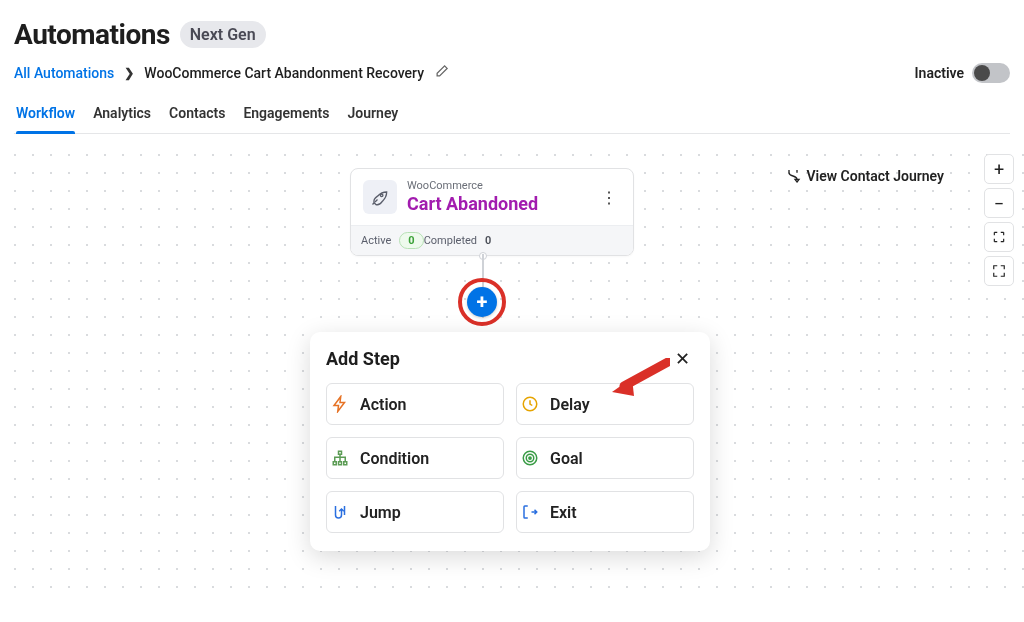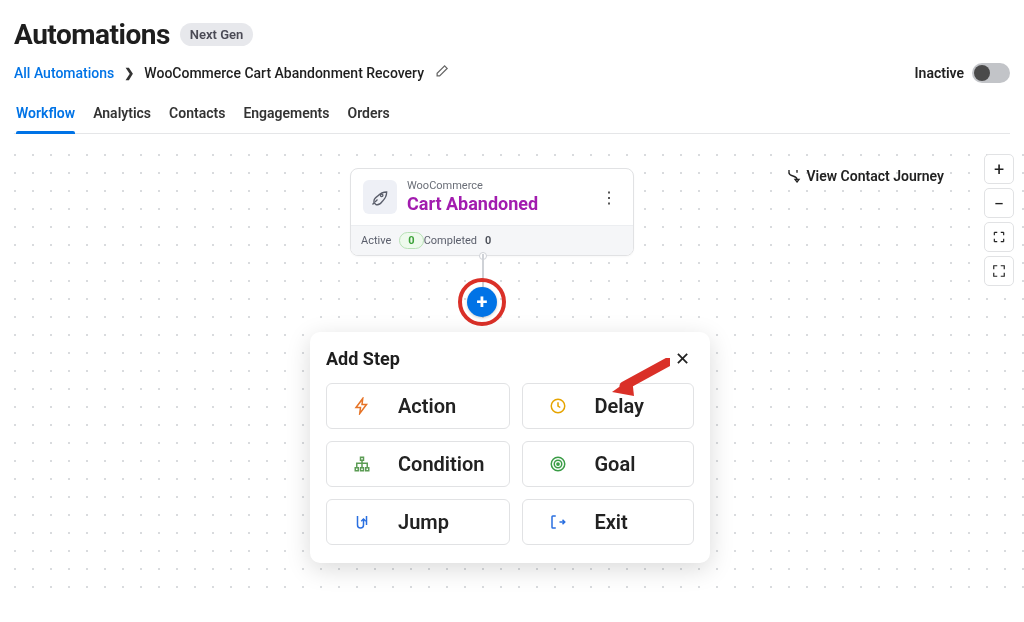--- a/index.html
+++ b/index.html
@@ -1,21 +1,21 @@
 <!DOCTYPE html>
 <html><head>
 <meta charset="utf-8">
 <style>
   * { box-sizing: border-box; margin: 0; padding: 0; }
   body { font-family: -apple-system, BlinkMacSystemFont, "Segoe UI", Roboto, sans-serif; background: #fff; color: #1e1e1e; width: 1024px; height: 622px; overflow: hidden; position: relative; }
 
   .header { padding: 18px 14px 0 14px; }
   .title-row { display: flex; align-items: center; gap: 10px; margin-bottom: 12px; }
   .page-title { font-size: 28px; font-weight: 700; letter-spacing: -0.5px; }
-  .badge { background: #e7e8ec; color: #4a4a55; font-size: 13px; font-weight: 600; padding: 4px 10px; border-radius: 14px; }
+  .badge { background: #e7e8ec; color: #4a4a55; font-size: 16px; font-weight: 600; padding: 4px 10px; border-radius: 14px; }
 
   .crumb-row { display: flex; align-items: center; justify-content: space-between; margin-bottom: 14px; }
   .crumb-left { display: flex; align-items: center; gap: 10px; font-size: 14px; }
   .crumb-link { color: #0073e6; font-weight: 500; cursor: pointer; }
   .crumb-sep { color: #333; font-weight: 700; font-size: 12px; }
   .crumb-current { color: #1e1e1e; font-weight: 500; }
   .edit-ico { color: #666; cursor: pointer; }
   .status-wrap { display: flex; align-items: center; gap: 8px; font-size: 14px; font-weight: 600; color: #222; }
   .toggle { width: 38px; height: 20px; background: #c2c4c8; border-radius: 10px; position: relative; cursor: pointer; }
   .toggle-knob { position: absolute; left: 2px; top: 2px; width: 16px; height: 16px; background: #4a4a4a; border-radius: 50%; }
@@ -50,21 +50,21 @@
   .add-btn-wrap { position:absolute; left: 458px; top: 138px; width:48px; height:48px; border-radius:50%; display:flex; align-items:center; justify-content:center; }
   .add-ring { position:absolute; inset:0; border:4px solid #da3028; border-radius:50%; }
   .add-circle { width:30px; height:30px; background:#0073e6; border-radius:50%; display:flex; align-items:center; justify-content:center; color:#fff; cursor:pointer; box-shadow:0 1px 3px rgba(0,0,0,0.2); }
   .add-plus { font-size:20px; font-weight:700; line-height:1; }
 
   .popup { position:absolute; left: 310px; top: 192px; width: 400px; background:#fff; border-radius:10px; box-shadow: 0 6px 24px rgba(0,0,0,0.15); padding: 14px 16px 18px 16px; }
   .popup-head { display:flex; align-items:center; justify-content:space-between; margin-bottom: 12px; }
   .popup-title { font-size:18px; font-weight:700; }
   .popup-close { cursor:pointer; font-size:18px; color:#222; padding:2px 4px; }
   .popup-grid { display:grid; grid-template-columns: 1fr 1fr; gap: 12px; }
-  .step-btn { display:flex; align-items:center; gap:26px; border:1px solid #e1e2e4; border-radius:6px; padding:10px 25px; font-size:20px; font-weight:600; color:#222; cursor:pointer; background:#fff; }
+  .step-btn { display:flex; align-items:center; gap:10px; border:1px solid #e1e2e4; border-radius:6px; padding:10px 3px; font-size:16px; font-weight:600; color:#222; cursor:pointer; background:#fff; }
   .step-ico { width:20px; height:20px; display:flex; align-items:center; justify-content:center; }
 
   .arrow { position:absolute; left: 610px; top: 218px; width: 60px; height: 40px; pointer-events: none; }
 </style>
 </head>
 <body>
 
 <div class="header">
   <div class="title-row">
     <div class="page-title">Automations</div>
@@ -88,21 +88,21 @@
           <div class="toggle-knob"></div>
         </div>
     </div>
   </div>
 
   <div class="tabs">
     <div class="tab active">Workflow</div>
     <div class="tab">Analytics</div>
     <div class="tab">Contacts</div>
     <div class="tab">Engagements</div>
-    <div class="tab">Orders</div>
+    <div class="tab">Journey</div>
   </div>
 </div>
 
 <div class="canvas">
 
   <div class="journey-link">
     <svg width="16" height="16" viewBox="0 0 24 24" fill="none" stroke="#222" stroke-width="2">
         <path d="M6 3v4M18 3v4M6 7c0 6 12 4 12 10M18 21l3-4h-6l3 4z"></path>
       </svg>
     <span>View Contact Journey</span>

